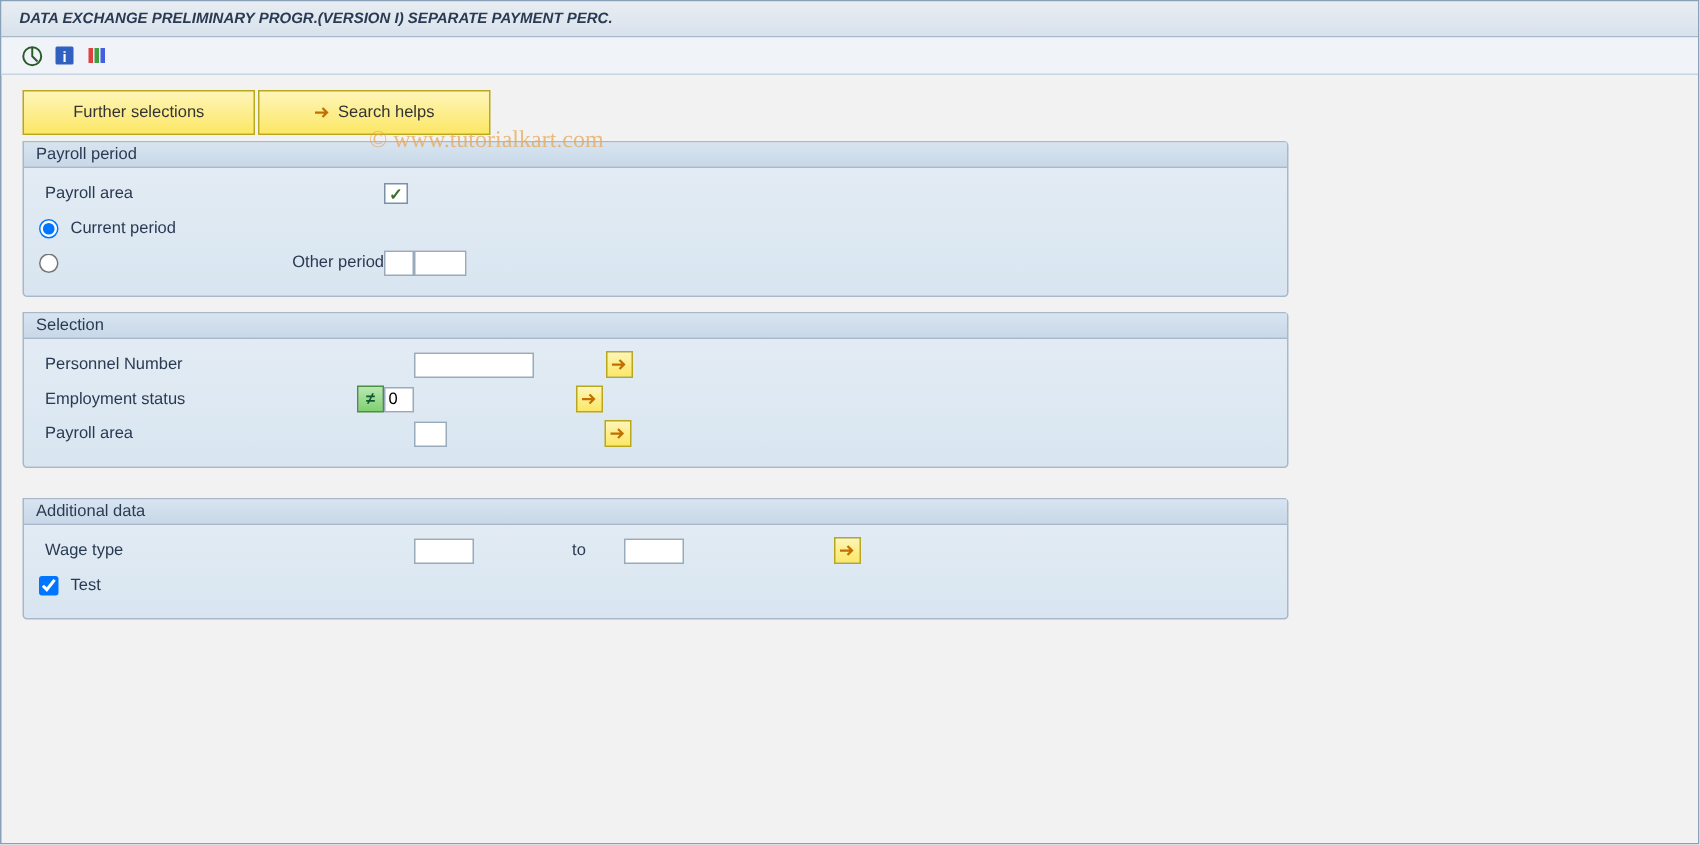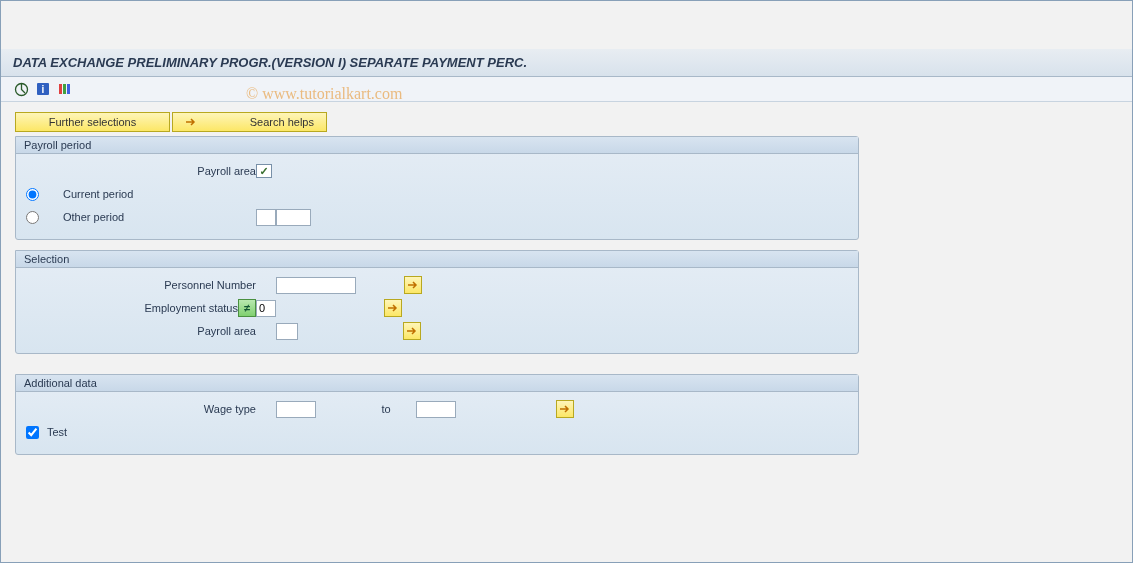--- a/index.html
+++ b/index.html
@@ -1,33 +1,33 @@
 <!DOCTYPE html>
 <html><head>
   <meta charset="utf-8">
   <style>
     * { box-sizing: border-box; font-family: Arial, sans-serif; }
     body { margin: 0; padding: 0; background: #f2f2f2; font-size: 11px; color: #333; }
     .window { width: 1133px; height: 563px; background: #f2f2f2; border: 1px solid #88a0b8; position: relative; }
-    .titlebar { background: linear-gradient(#e8edf2, #d8e2ec); border-bottom: 1px solid #a8b8c8; padding: 6px 12px; font-weight: bold; font-style: italic; font-size: 13px; color: #2a3a52; margin-top: 48px; }
+    .titlebar { background: linear-gradient(#e8edf2, #d8e2ec); border-bottom: 1px solid #a8b8c8; padding: 6px 12px; font-weight: bold; font-style: italic; font-size: 10px; color: #2a3a52; }
     .toolbar { background: #f0f3f8; border-bottom: 1px solid #c8d4e0; padding: 4px 12px; display: flex; gap: 6px; align-items: center; }
     .toolbar-icon { width: 16px; height: 16px; display: flex; align-items: center; justify-content: center; cursor: pointer; }
     .watermark { position: absolute; left: 245px; top: 40px; color: #e8a858; font-size: 16px; font-family: serif; opacity: 0.75; z-index: 10; pointer-events: none; margin-top: 44px; }
     .content { padding: 10px 14px; }
     .btn-bar { display: flex; gap: 2px; margin-bottom: 4px; }
-    .yellow-btn { background: linear-gradient(#fef5b8, #fce766); border: 1px solid #b8a820; padding: 2px 12px; font-size: 11px; color: #333; cursor: pointer; height: 20px; display: flex; align-items: center; gap: 4px; }
+    .yellow-btn { background: linear-gradient(#fef5b8, #fce766); border: 1px solid #b8a820; padding: 2px 12px; font-size: 11px; color: #333; cursor: pointer; height: 30px; display: flex; align-items: center; gap: 4px; }
     .yellow-btn.wide { width: 155px; justify-content: center; }
-    .yellow-btn.wide2 { width: 155px; justify-content: space-between; }
+    .yellow-btn.wide2 { width: 155px; justify-content: center; }
     .group { border: 1px solid #a8b8c8; background: linear-gradient(#e5edf5, #d8e5f0); margin-bottom: 10px; border-radius: 0 3px 3px 3px; width: 844px; }
     .group-title { background: linear-gradient(#d8e4f0, #c8d8e8); padding: 2px 8px; font-size: 11px; color: #2a3a52; border-bottom: 1px solid #a8b8c8; }
     .group-body { padding: 6px 10px 10px 10px; }
     .row { display: flex; align-items: center; height: 22px; margin-bottom: 1px; }
     .label { width: 230px; color: #2a3a52; font-size: 11px; }
-    .label.indent { padding-left: 4px; text-align: right; }
-    .radio-label { display: flex; align-items: center; gap: 20px; color: #2a3a52; cursor: pointer; }
+    .label.indent { padding-left: 4px; }
+    .radio-label { display: flex; align-items: center; gap: 4px; color: #2a3a52; cursor: pointer; justify-content: space-between; }
     .checkbox-label { display: flex; align-items: center; gap: 4px; color: #2a3a52; cursor: pointer; }
     input[type=text] { border: 1px solid #9ab; background: #fff; height: 17px; padding: 0 2px; font-size: 11px; }
     .inp-tiny { width: 20px; }
     .inp-tiny2 { width: 35px; }
     .inp-sm { width: 80px; }
     .inp-xs { width: 40px; }
     .inp-xs2 { width: 20px; }
     .inp-xs3 { width: 22px; }
     .sel-icon { width: 18px; height: 18px; background: linear-gradient(#fef5b8,#fce766); border: 1px solid #b8a820; display: flex; align-items: center; justify-content: center; cursor: pointer; }
     .ne-icon { width: 18px; height: 18px; background: linear-gradient(#b8e8b0,#80d070); border: 1px solid #4a9040; display: flex; align-items: center; justify-content: center; font-weight: bold; color: #153; font-size: 11px; }

